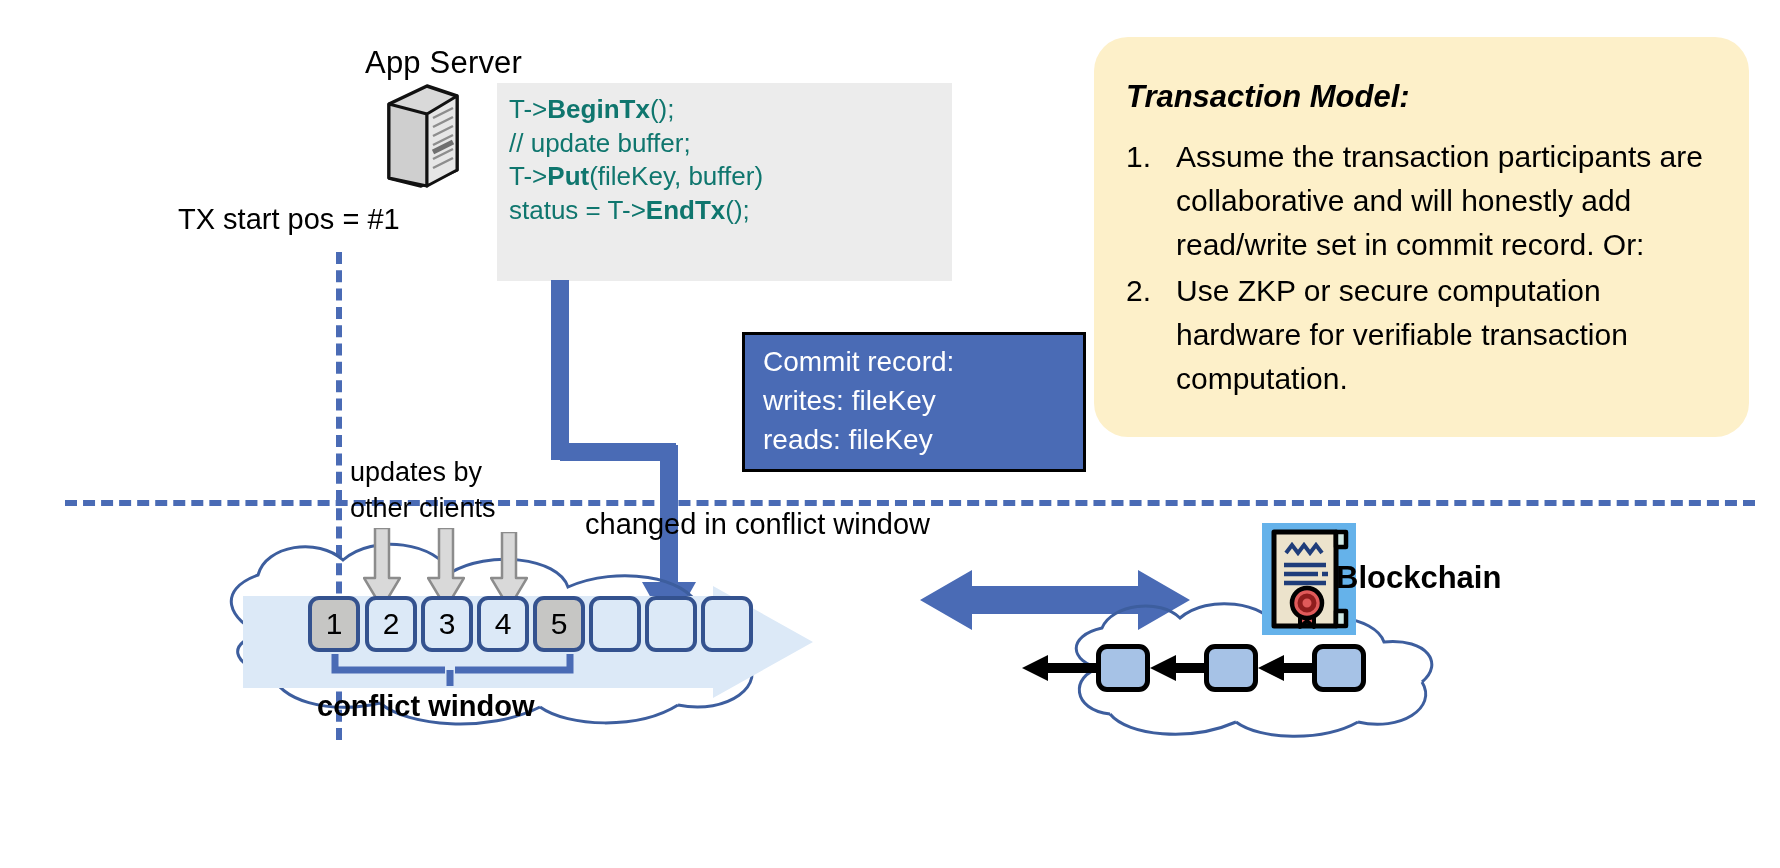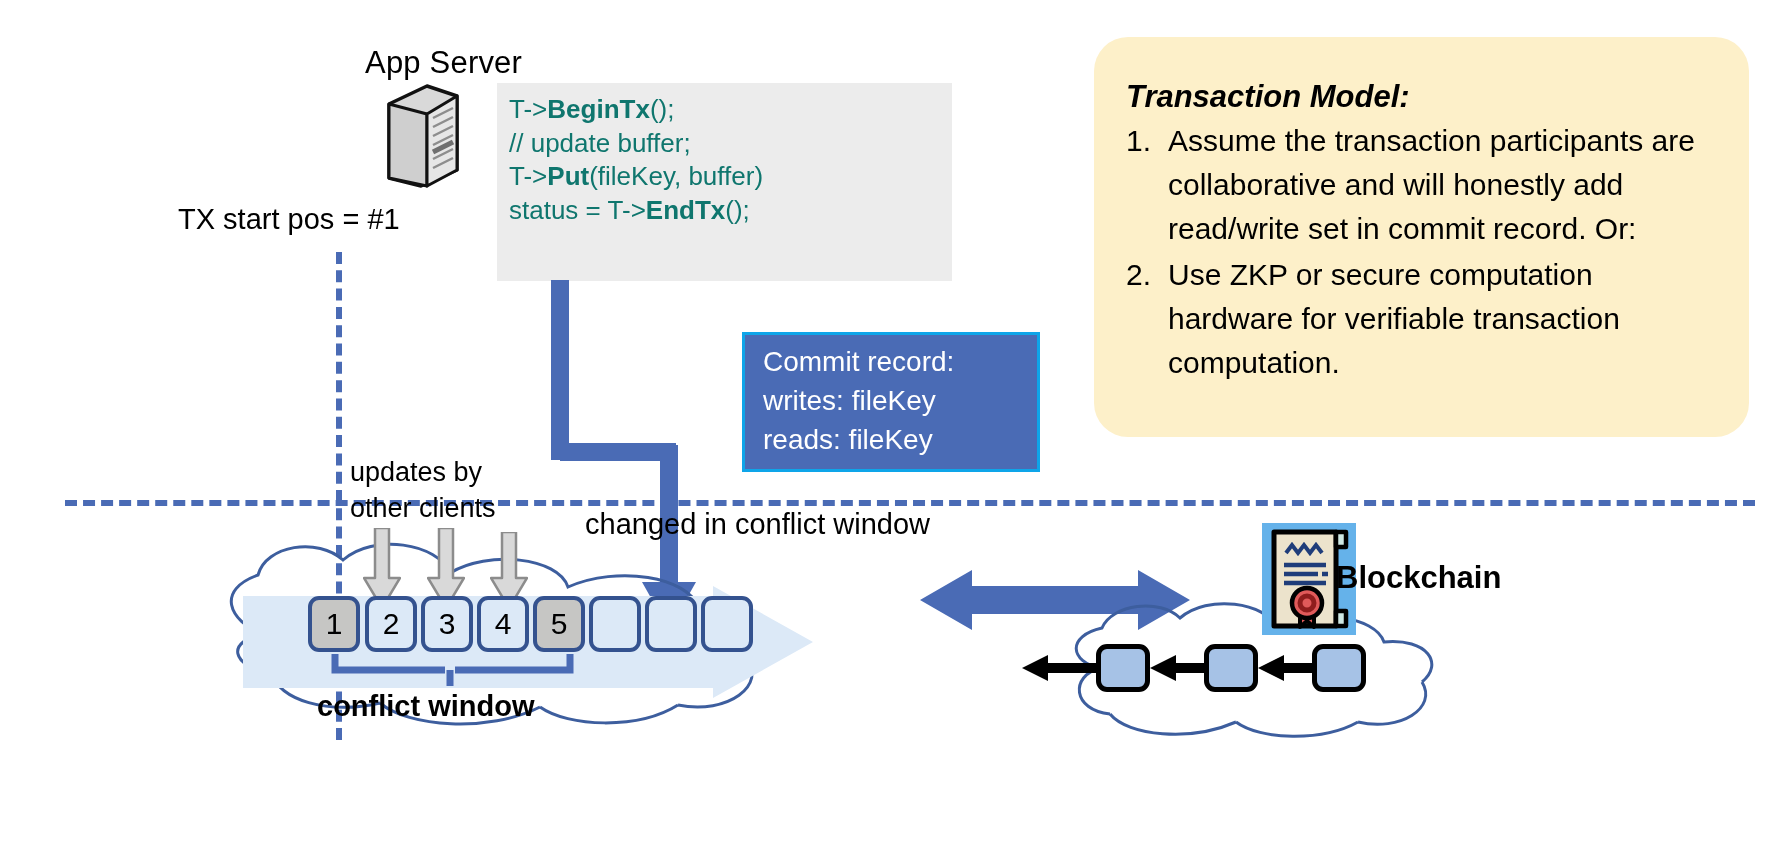--- a/index.html
+++ b/index.html
@@ -15,33 +15,33 @@
   #updates-label{left:350px;top:455px;font-size:27px;line-height:1.32;}
   #commits-label{left:585px;top:505px;font-size:29px;line-height:1.35;white-space:nowrap;}
 
   
   #code-box{left:497px;top:83px;width:455px;height:198px;background:#ececec;
             padding:10px 0 0 12px;box-sizing:border-box;}
   #code-box .line{font-size:26px;line-height:33.5px;white-space:nowrap;color:#0f766e;}
   #code-box b{font-weight:bold;}
 
   
-  #commit-record-box{left:742px;top:332px;width:298px;height:140px;
-     background:#4a6bb5;border:3px solid #0ea5e9;box-sizing:border-box;
+  #commit-record-box{left:742px;top:332px;width:344px;height:140px;
+     background:#4a6bb5;border:3px solid #000000;box-sizing:border-box;
      padding:7px 0 0 18px;color:#fff;}
   #commit-record-box .line{font-size:28px;line-height:39px;white-space:nowrap;}
 
   
   #tx-model-box{left:1094px;top:37px;width:655px;height:400px;background:#fdf0c9;
      border-radius:34px;box-sizing:border-box;padding:42px 26px 0 32px;}
-  #tx-model-title{font-size:31px;font-style:italic;font-weight:bold;margin-bottom:4px;}
+  #tx-model-title{font-size:31px;font-style:italic;font-weight:bold;margin-bottom:20px;}
   #tx-model-box ol{margin:0;padding:0;list-style:none;}
   #tx-model-box li{display:flex;font-size:30px;line-height:44px;margin-bottom:2px;}
   #tx-model-box li .num{width:42px;flex:none;}
-  #tx-model-box li .txt{flex:1;}
+  #tx-model-box li .txt{flex:1;margin-left:8px;}
 
   
   #divider-horizontal{left:65px;top:500px;width:1690px;height:0;
      border-top:6px dashed #4a6bb5;}
   
   #divider-vertical{left:336px;top:252px;width:0;height:488px;
      border-left:6px dashed #4a6bb5;}
 
   
   #connector{left:548px;top:280px;}

